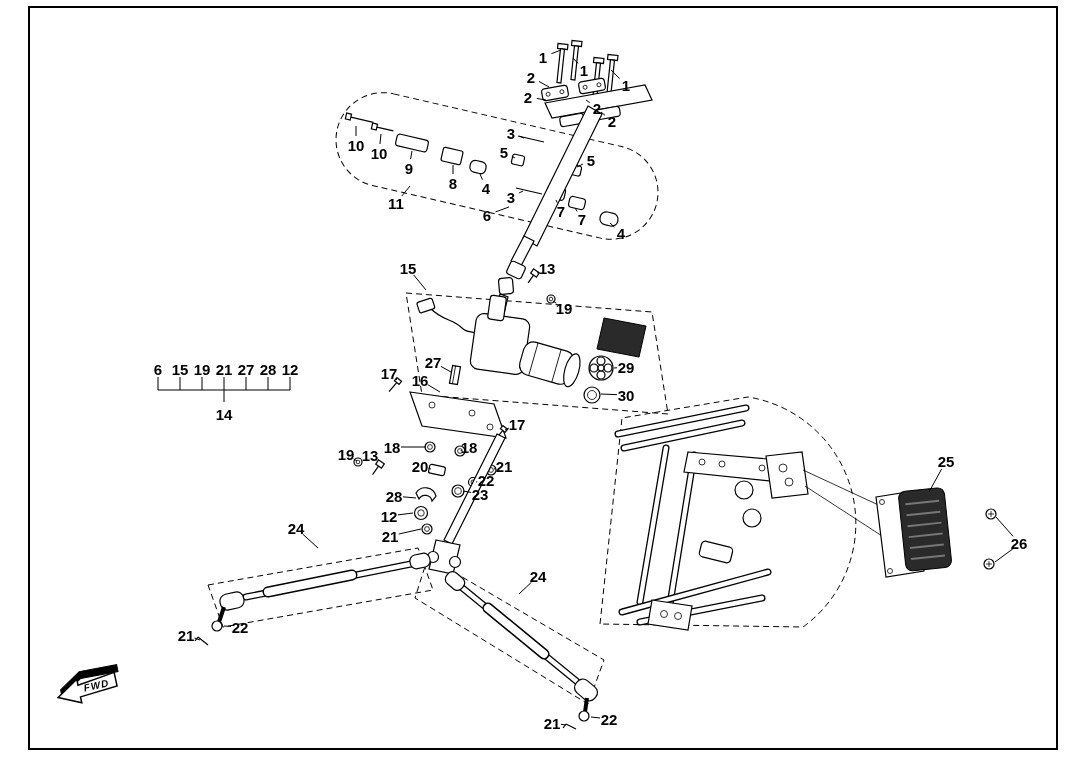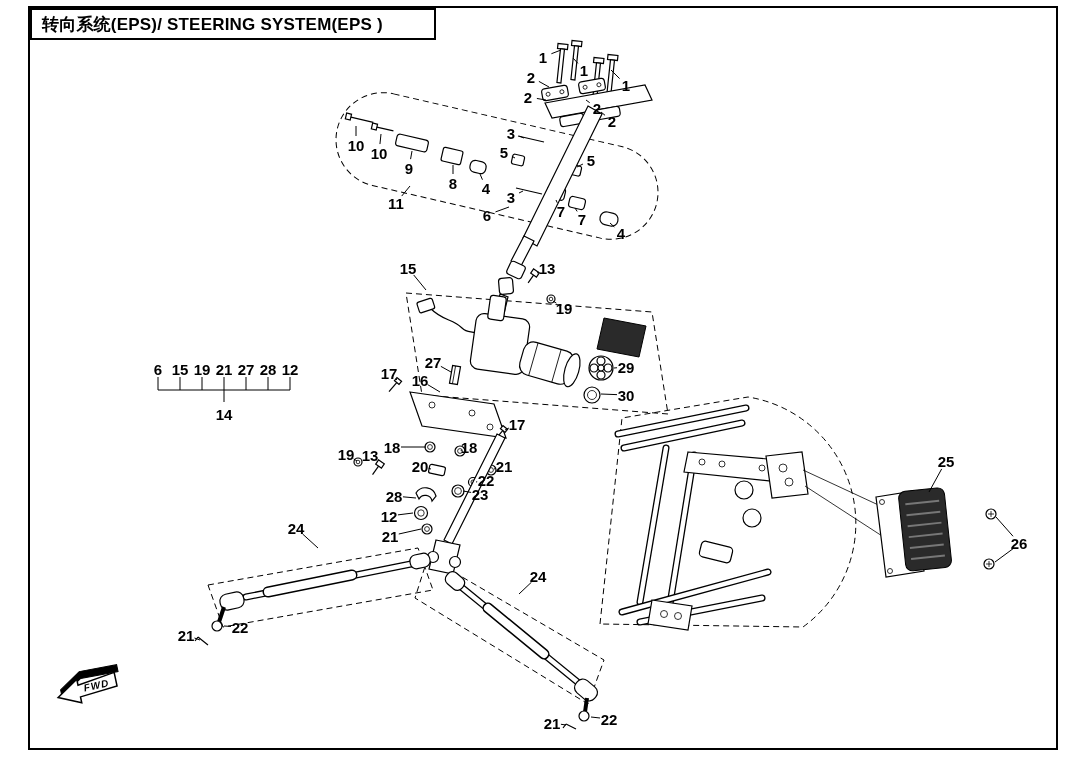--- a/index.html
+++ b/index.html
@@ -422,16 +422,13 @@
         <line x1="1013.0368350601727" y1="536.2590309375865" x2="996" y2="517" class="leader"></line>
         <text x="1019" y="543" class="callout" text-anchor="middle">26</text>
         <line x1="617.0310881757961" y1="367.74740931868365" x2="614" y2="368" class="leader"></line>
         <text x="626" y="367" class="callout" text-anchor="middle">29</text>
         <line x1="617.007191371504" y1="394.6402876548602" x2="601" y2="394" class="leader"></line>
         <text x="626" y="395" class="callout" text-anchor="middle">30</text>
         <line x1="1014" y1="548" x2="995" y2="562" class="leader"></line>
       </g>
   </svg>
 
-  <div class="title-box">
-    <span>转向系统(EPS)/ STEERING SYSTEM(EPS )</span>
-  </div>
 </div>
 
 </body></html>

